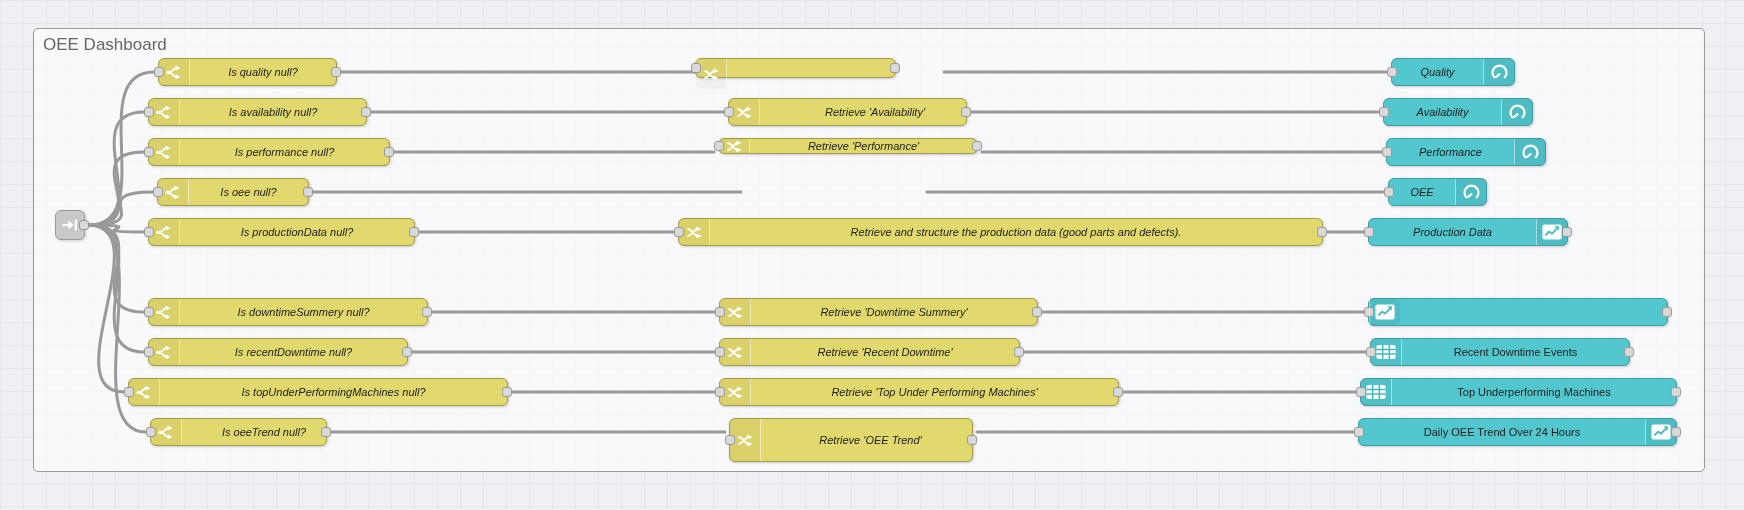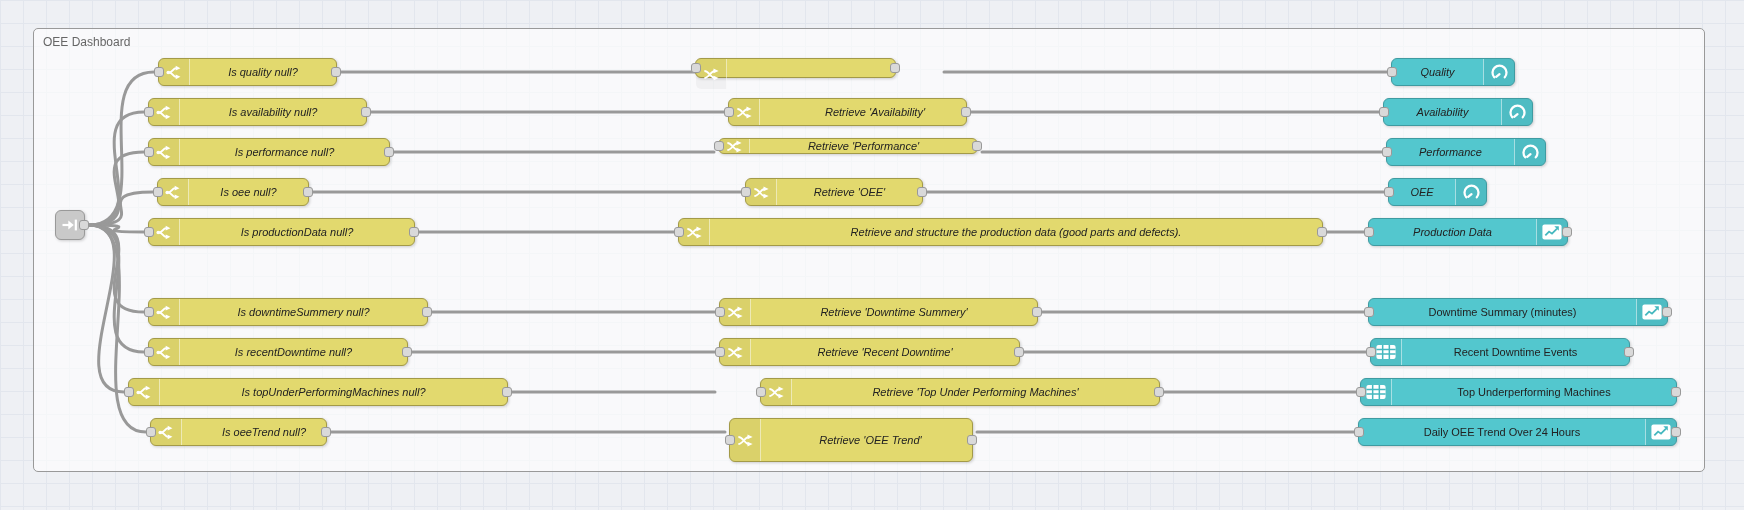--- a/index.html
+++ b/index.html
@@ -22,21 +22,21 @@
     background-size:23px 23px;
   }
   .canvas{position:absolute;inset:0;}
   .group{
     position:absolute;left:33px;top:28px;width:1672px;height:444px;
     background:var(--group-fill);
     border:1.5px solid var(--group-border);
     border-radius:5px;box-sizing:border-box;
   }
   .group-label{
-    position:absolute;left:9px;top:6px;font-size:12px;
+    position:absolute;left:9px;top:6px;font-size:17px;
     color:var(--group-label-text);white-space:nowrap;
   }
   svg.wires{position:absolute;left:0;top:0;z-index:2;}
   .wire{stroke:var(--wire);stroke-width:3;fill:none;stroke-linecap:round;}
   .nodes-layer{position:absolute;inset:0;z-index:3;}
   .node{
     position:absolute;box-sizing:border-box;border-radius:6px;
     display:flex;align-items:center;
     font-size:11px;color:var(--label-text);
     border:1px solid;cursor:move;
@@ -270,33 +270,20 @@
             <path d="M3 7.5c6 0 8 9 13 9" stroke="#fff" stroke-width="2.4" fill="none"></path>
             <path d="M3 16.5c6 0 8-9 13-9" stroke="#fff" stroke-width="2.4" fill="none"></path>
             <path d="M14.5 13.5 21 16.5 14.5 19.5z" fill="#fff"></path>
             <path d="M14.5 4.5 21 7.5 14.5 10.5z" fill="#fff"></path>
           </svg>
         </span>
         <span class="label">Retrieve 'Performance'</span>
         <span class="port in"></span>
         <span class="port out"></span>
       </div>
-      <div class="node yellow italic" style="left: 745px; top: 178px; width: 178px; height: 28px;">
-        <span class="icon-box left">
-          <svg viewBox="0 0 24 24" width="19" height="19">
-            <path d="M3 7.5c6 0 8 9 13 9" stroke="#fff" stroke-width="2.4" fill="none"></path>
-            <path d="M3 16.5c6 0 8-9 13-9" stroke="#fff" stroke-width="2.4" fill="none"></path>
-            <path d="M14.5 13.5 21 16.5 14.5 19.5z" fill="#fff"></path>
-            <path d="M14.5 4.5 21 7.5 14.5 10.5z" fill="#fff"></path>
-          </svg>
-        </span>
-        <span class="label">Retrieve 'OEE'</span>
-        <span class="port in"></span>
-        <span class="port out"></span>
-      </div>
       <div class="node yellow italic" style="left: 678px; top: 218px; width: 645px; height: 28px;">
         <span class="icon-box left">
           <svg viewBox="0 0 24 24" width="19" height="19">
             <path d="M3 7.5c6 0 8 9 13 9" stroke="#fff" stroke-width="2.4" fill="none"></path>
             <path d="M3 16.5c6 0 8-9 13-9" stroke="#fff" stroke-width="2.4" fill="none"></path>
             <path d="M14.5 13.5 21 16.5 14.5 19.5z" fill="#fff"></path>
             <path d="M14.5 4.5 21 7.5 14.5 10.5z" fill="#fff"></path>
           </svg>
         </span>
         <span class="label">Retrieve and structure the production data (good parts and defects).</span>
@@ -322,21 +309,21 @@
             <path d="M3 7.5c6 0 8 9 13 9" stroke="#fff" stroke-width="2.4" fill="none"></path>
             <path d="M3 16.5c6 0 8-9 13-9" stroke="#fff" stroke-width="2.4" fill="none"></path>
             <path d="M14.5 13.5 21 16.5 14.5 19.5z" fill="#fff"></path>
             <path d="M14.5 4.5 21 7.5 14.5 10.5z" fill="#fff"></path>
           </svg>
         </span>
         <span class="label">Retrieve 'Recent Downtime'</span>
         <span class="port in"></span>
         <span class="port out"></span>
       </div>
-      <div class="node yellow italic" style="left: 760px; top: 378px; width: 400px; height: 28px;">
+      <div class="node yellow italic" style="left: 719px; top: 378px; width: 400px; height: 28px;">
         <span class="icon-box left">
           <svg viewBox="0 0 24 24" width="19" height="19">
             <path d="M3 7.5c6 0 8 9 13 9" stroke="#fff" stroke-width="2.4" fill="none"></path>
             <path d="M3 16.5c6 0 8-9 13-9" stroke="#fff" stroke-width="2.4" fill="none"></path>
             <path d="M14.5 13.5 21 16.5 14.5 19.5z" fill="#fff"></path>
             <path d="M14.5 4.5 21 7.5 14.5 10.5z" fill="#fff"></path>
           </svg>
         </span>
         <span class="label">Retrieve 'Top Under Performing Machines'</span>
         <span class="port in"></span>
@@ -401,21 +388,20 @@
           <svg viewBox="0 0 26 24" width="22" height="20">
             <rect x="1.5" y="3" width="23" height="18" rx="2.5" fill="#fff"></rect>
             <path d="M5 16l4.5-4.5 3.5 2.5 6-6" fill="none" stroke="#45b8bf" stroke-width="2.2"></path>
             <path d="M15.8 5.2h5.4v5.2z" fill="#45b8bf"></path>
           </svg>
         </span>
         <span class="port in"></span>
         <span class="port out"></span>
       </div>
       <div class="node teal" style="left: 1368px; top: 298px; width: 300px; height: 28px;">
-        <span class="label">Downtime Summary (minutes)</span>
         <span class="icon-box right">
           <svg viewBox="0 0 26 24" width="22" height="20">
             <rect x="1.5" y="3" width="23" height="18" rx="2.5" fill="#fff"></rect>
             <path d="M5 16l4.5-4.5 3.5 2.5 6-6" fill="none" stroke="#45b8bf" stroke-width="2.2"></path>
             <path d="M15.8 5.2h5.4v5.2z" fill="#45b8bf"></path>
           </svg>
         </span>
         <span class="port in"></span>
         <span class="port out"></span>
       </div>

